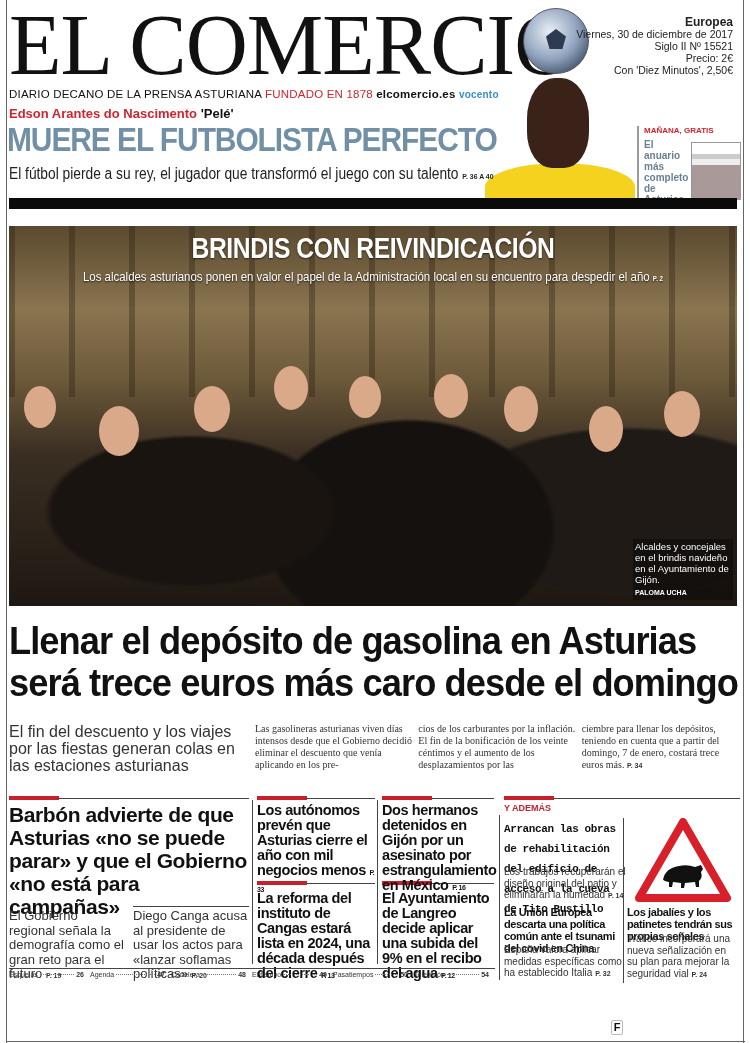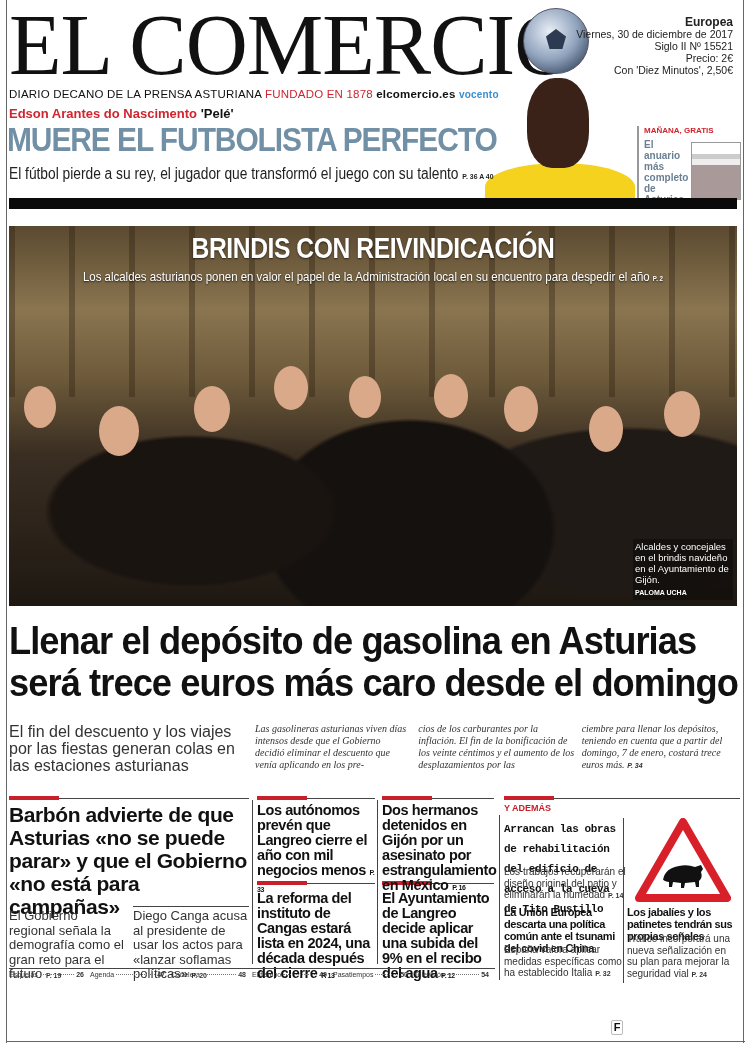--- a/index.html
+++ b/index.html
@@ -49,21 +49,21 @@
   .photo-title { position: absolute; left: 0; top: 6px; width: 100%; text-align: center; font-size: 29px; font-weight: bold; color: #fff; letter-spacing: -0.5px; transform: scaleX(0.85); text-shadow: 0 1px 2px rgba(0,0,0,0.6); }
   .photo-sub { position: absolute; left: 0; top: 43px; width: 100%; text-align: center; font-size: 13px; color: #fff; transform: scaleX(0.88); text-shadow: 0 1px 2px rgba(0,0,0,0.8); white-space: nowrap; }
   .photo-sub .pg { font-size: 7px; font-weight: bold; }
   .caption { position: absolute; right: 4px; bottom: 6px; width: 100px; text-align: left; font-size: 9.5px; line-height: 11px; color: #fff; background: rgba(0,0,0,0.35); padding: 2px; }
   .caption .credit { display: block; font-size: 7px; font-weight: bold; margin-top: 2px; }
 
   
   .lead-head { position: absolute; left: 2px; top: 620px; width: 730px; font-size: 39px; line-height: 42px; font-weight: bold; letter-spacing: -1px; color: #111; }
   .lead-head span { display:block; transform: scaleX(0.93); transform-origin: left; white-space: nowrap; }
   .lead-deck { position: absolute; left: 2px; top: 723px; width: 240px; font-size: 16px; line-height: 17px; color: #333; }
-  .lead-cols { position: absolute; left: 248px; top: 723px; width: 484px; display: flex; gap: 6px; font-style: italic; }
+  .lead-cols { position: absolute; left: 248px; top: 723px; width: 484px; display: flex; gap: 6px; }
   .lead-col { flex: 1; font-family: "Liberation Serif", "DejaVu Serif", serif; font-size: 10px; line-height: 12px; color: #333; }
   .lead-col .pg { font-family: "Liberation Sans", sans-serif; font-size: 7px; font-weight: bold; }
 
   
   .rule { position: absolute; height: 1px; background: #444; }
   .redtab { position: absolute; height: 4px; background: #c8202a; width: 50px; }
   .story-h { position: absolute; font-weight: bold; color: #111; letter-spacing: -0.4px; }
   .story-b { position: absolute; color: #333; }
   .pg-sm { font-size: 7px; font-weight: bold; }
   .vline { position: absolute; width: 1px; background: #444; }
@@ -200,21 +200,21 @@
   <div class="story-b s1a">
     <span>El Gobierno regional señala la demografía como el gran reto para el futuro</span>
     <span class="pg-sm">P. 19</span>
   </div>
   <div class="story-b s1b">
     <span>Diego Canga acusa al presidente de usar los actos para «lanzar soflamas políticas»</span>
     <span class="pg-sm">P. 20</span>
   </div>
 
   <div class="story-h s2-h">
-    <span>Los autónomos prevén que Langreo cierre el año con mil negocios menos</span>
+    <span>Los autónomos prevén que Asturias cierre el año con mil negocios menos</span>
     <span class="pg-sm">P. 33</span>
   </div>
   <div class="story-h s3-h">
     <span>La reforma del instituto de Cangas estará lista en 2024, una década después del cierre</span>
     <span class="pg-sm">P. 13</span>
   </div>
   <div class="story-h s4-h">
     <span>Dos hermanos detenidos en Gijón por un asesinato por estrangulamiento en México</span>
     <span class="pg-sm">P. 16</span>
   </div>

